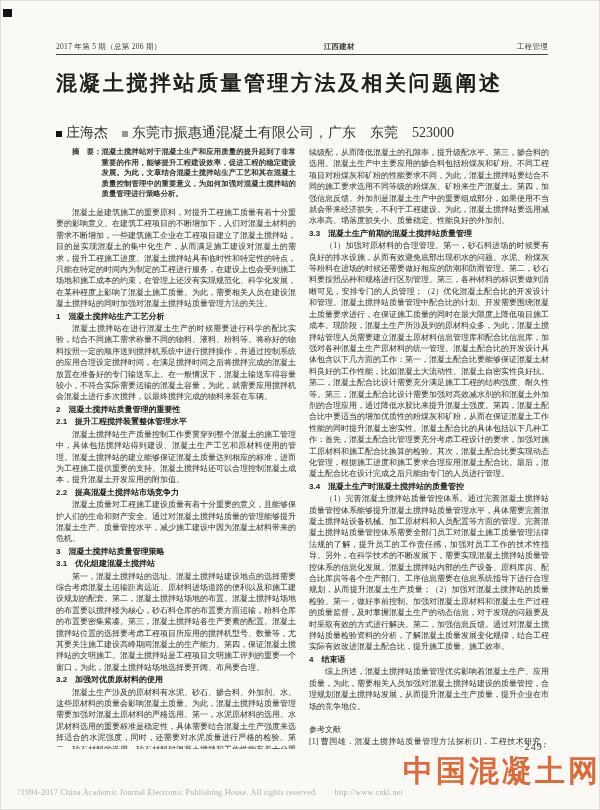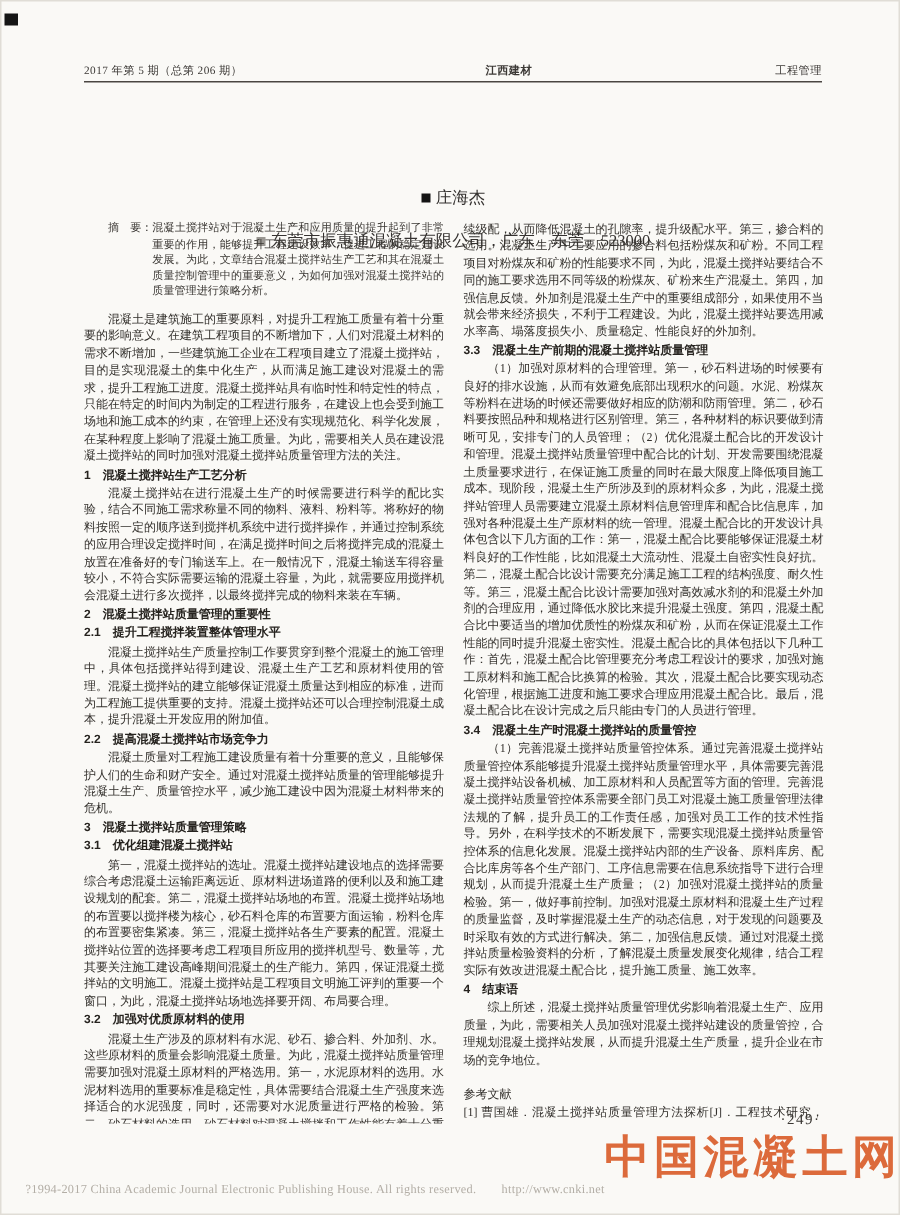--- a/index.html
+++ b/index.html
@@ -26,34 +26,34 @@
   .header-rule { position:absolute; left:55px; top:53px; width:492px; border-top:1.6px solid #4a4642; }
 
   .paper-title {
     position:absolute; left:55px; top:68px; width:520px;
     font-family:"Liberation Sans", sans-serif;
     font-weight:bold; font-size:21px; letter-spacing:2.5px; color:#201d1a;
   }
 
   .author-row {
     position:absolute; left:55px; top:123px; width:492px;
-    font-size:11px; color:#353230; display:flex; align-items:center; gap:14px;flex-direction:column;
+    font-size:14px; color:#353230; display:flex; align-items:center; gap:14px;
   }
   .sq { display:inline-block; width:6px; height:6px; margin-right:4px; vertical-align:middle; }
   .sq-black { background:#141414; }
   .sq-gray  { background:#9a9792; }
 
   .columns {
     position:absolute; left:55px; top:146px; width:494px; height:602px;
     display:flex; gap:13px; overflow:hidden;
   }
   .col { width:240px; font-size:8px; line-height:11.4px; text-align:justify; color:#33302c; }
 
   .abstract-block { padding-left:16px; font-size:7.4px; line-height:10.6px; margin-bottom:7px; color:#3a3733; }
-  .hang { display:flex; }
+  .hang { display:flex;font-weight:bold; }
   .hang .lbl { white-space:nowrap; }
   .hang .txt { flex:1; }
   .kw-row { margin-top:1px; }
 
   .blk { margin:0; }
   .blk-para { text-indent:2em; }
   .blk-para-cont { text-indent:0; }
   .blk-h1, .blk-h2 {
     font-family:"Liberation Sans", sans-serif; font-weight:bold;
     color:#26231f; margin:1px 0;
@@ -82,20 +82,21 @@
 
   <div class="corner-mark"></div>
 
   <div class="header-row">
     <span>2017 年第 5 期（总第 206 期）</span>
     <span class="journal-center">江西建材</span>
     <span>工程管理</span>
   </div>
   <div class="header-rule"></div>
 
+  <div class="paper-title">混凝土搅拌站质量管理方法及相关问题阐述</div>
 
   <div class="author-row">
     <span>
       <span class="sq sq-black"></span><span>庄海杰</span>
     </span>
     <span>
       <span class="sq sq-gray"></span><span>东莞市振惠通混凝土有限公司，广东　东莞　523000</span>
     </span>
   </div>
 

